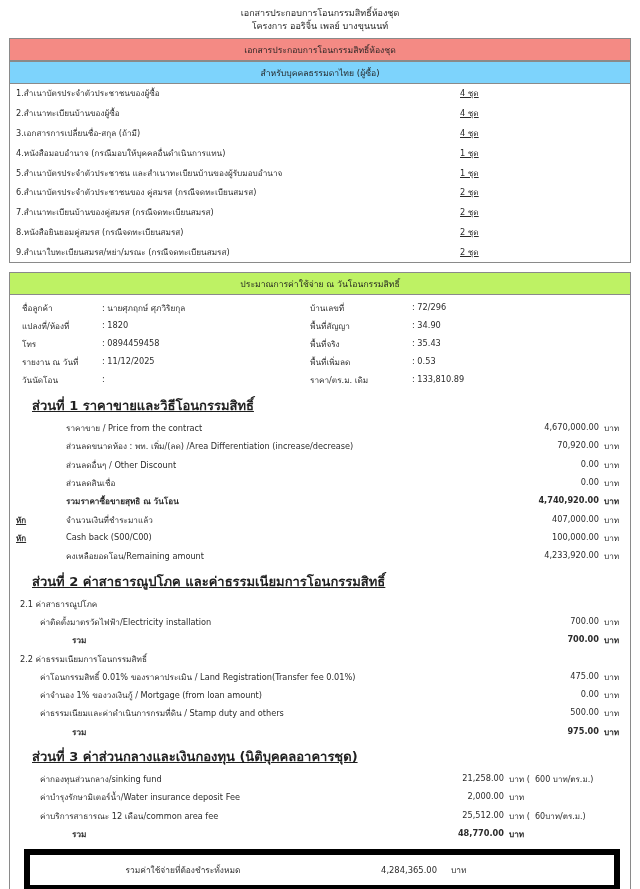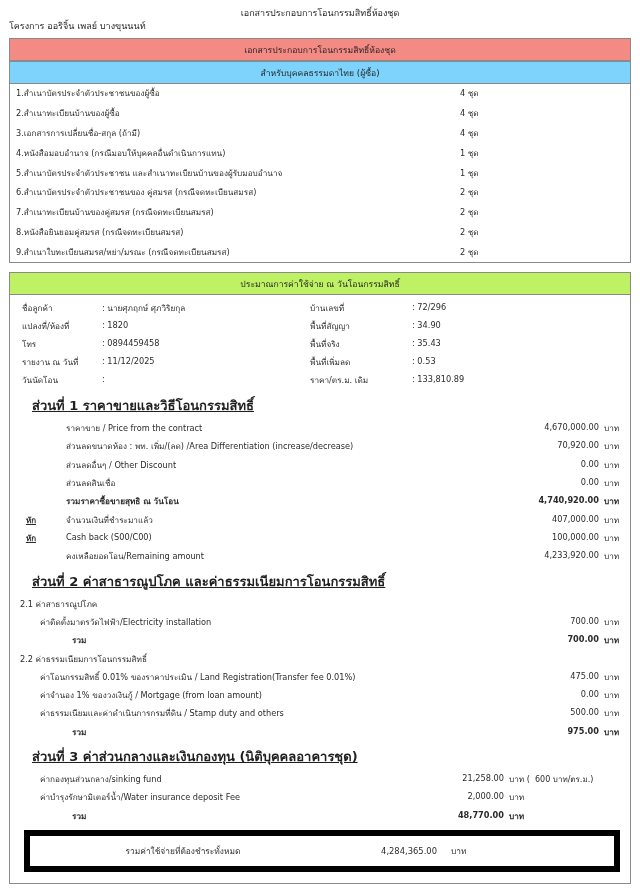--- a/index.html
+++ b/index.html
@@ -18,21 +18,21 @@
   .page { padding: 7px 9px 0 9px; }
 
   
   .doc-title {
     text-align: center;
     font-size: 9px;
     color: #1f1f1f;
     line-height: 1.45;
   }
   .doc-subtitle {
-    text-align: left;
+    text-align: center;
     font-size: 9px;
     color: #1f1f1f;
     line-height: 1.45;
     margin-bottom: 5px;
   }
 
   
   .cl-table {
     width: 100%;
     border-collapse: collapse;
@@ -56,20 +56,21 @@
   }
   .cl-row td {
     padding: 3.4px 6px;
     font-size: 8.2px;
     border: none;
   }
   .cl-row td.qty {
     width: 170px;
     text-align: left;
     padding-left: 0;
+    text-decoration: underline;
   }
   .cl-wrap { border: 1px solid #8a8a8a; border-top: none; }
 
   
   .est-wrap {
     margin-top: 9px;
     border: 1px solid #8a8a8a;
   }
   .est-band-blue {
     background: #bef264;
@@ -108,21 +109,21 @@
   }
 
   .lines { width: 100%; border-collapse: collapse; }
   .lines td {
     font-size: 8.2px;
     padding: 2.7px 0;
     vertical-align: top;
   }
   td.c-ded {
     width: 26px;
-    text-align: right;
+    text-align: left;
     text-decoration: underline;
     font-weight: bold;
     font-size: 8px;
     padding-left: 6px;
   }
   td.c-desc { padding-left: 4px; }
   td.c-desc.ind { padding-left: 30px; }
   td.c-amt {
     width: 118px;
     text-align: right;
@@ -352,20 +353,26 @@
               <td class="c-desc ind">ค่ากองทุนส่วนกลาง/sinking fund</td>
               <td class="c-amt">21,258.00</td>
               <td class="c-unit">บาท (</td>
               <td class="c-note">600 บาท/ตร.ม.)</td>
             </tr>
             <tr>
               <td class="c-desc ind">ค่าบำรุงรักษามิเตอร์น้ำ/Water insurance deposit Fee</td>
               <td class="c-amt">2,000.00</td>
               <td class="c-unit">บาท</td>
               <td class="c-note"></td>
+            </tr>
+            <tr>
+              <td class="c-desc ind">ค่าบริการสาธารณะ 12 เดือน/common area fee</td>
+              <td class="c-amt">25,512.00</td>
+              <td class="c-unit">บาท (</td>
+              <td class="c-note">60บาท/ตร.ม.)</td>
             </tr>
             <tr class="bold">
               <td class="c-desc total-lbl">รวม</td>
               <td class="c-amt">48,770.00</td>
               <td class="c-unit">บาท</td>
               <td class="c-note"></td>
             </tr>
           </tbody>
       </table>
 

